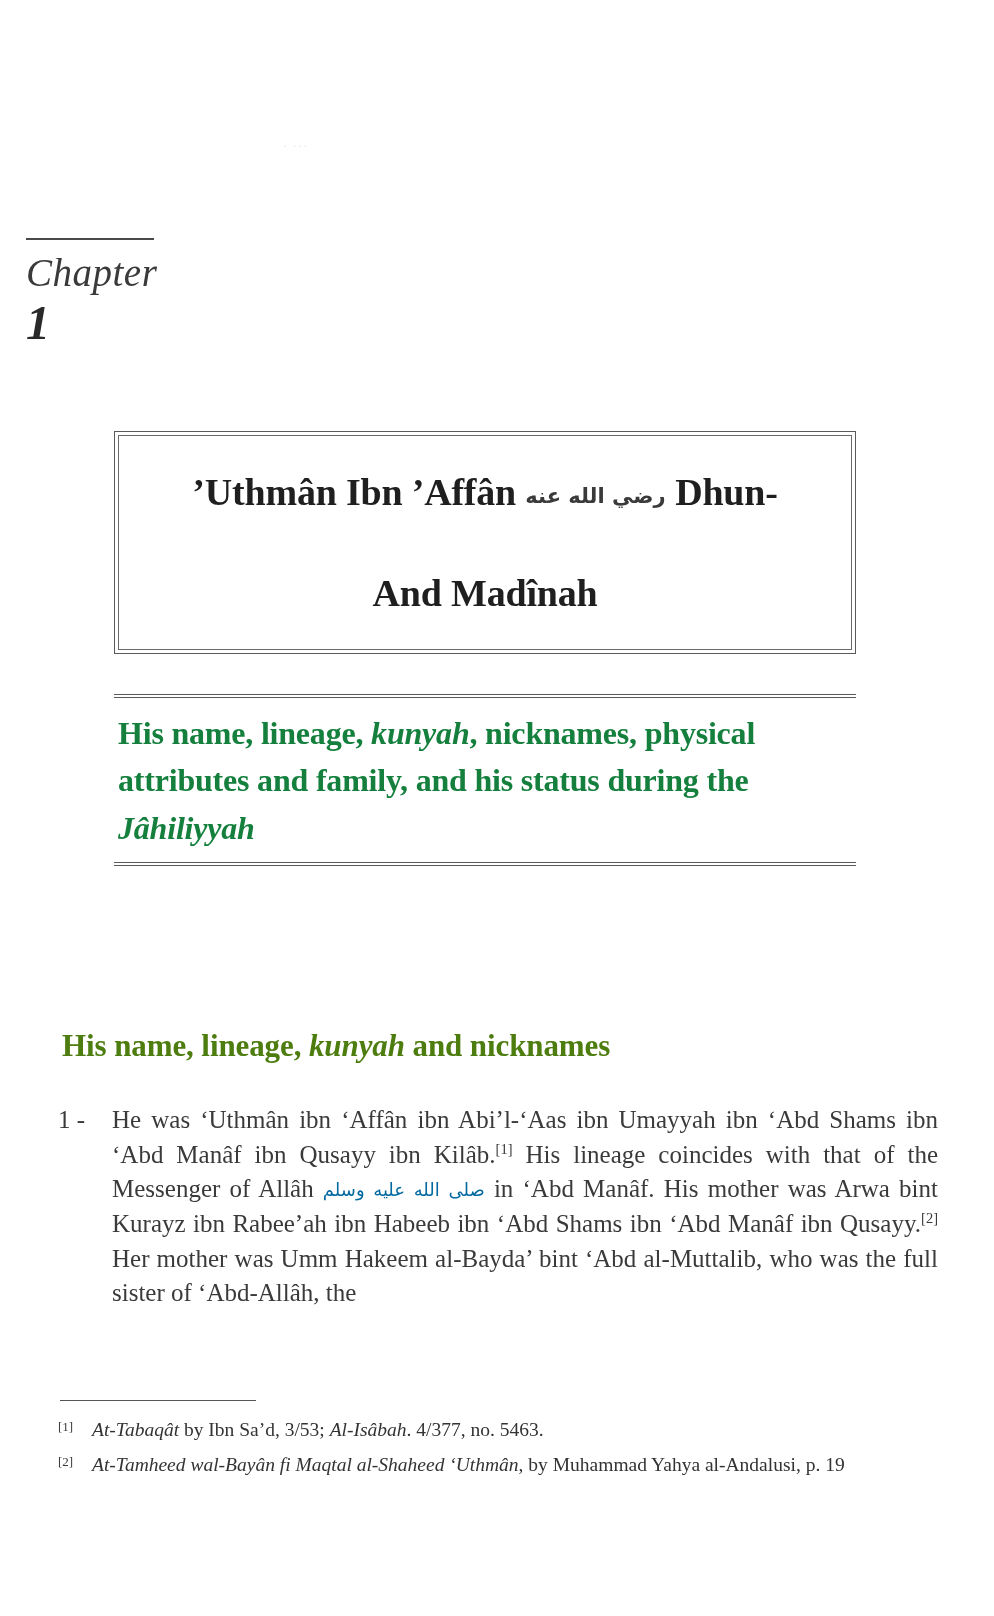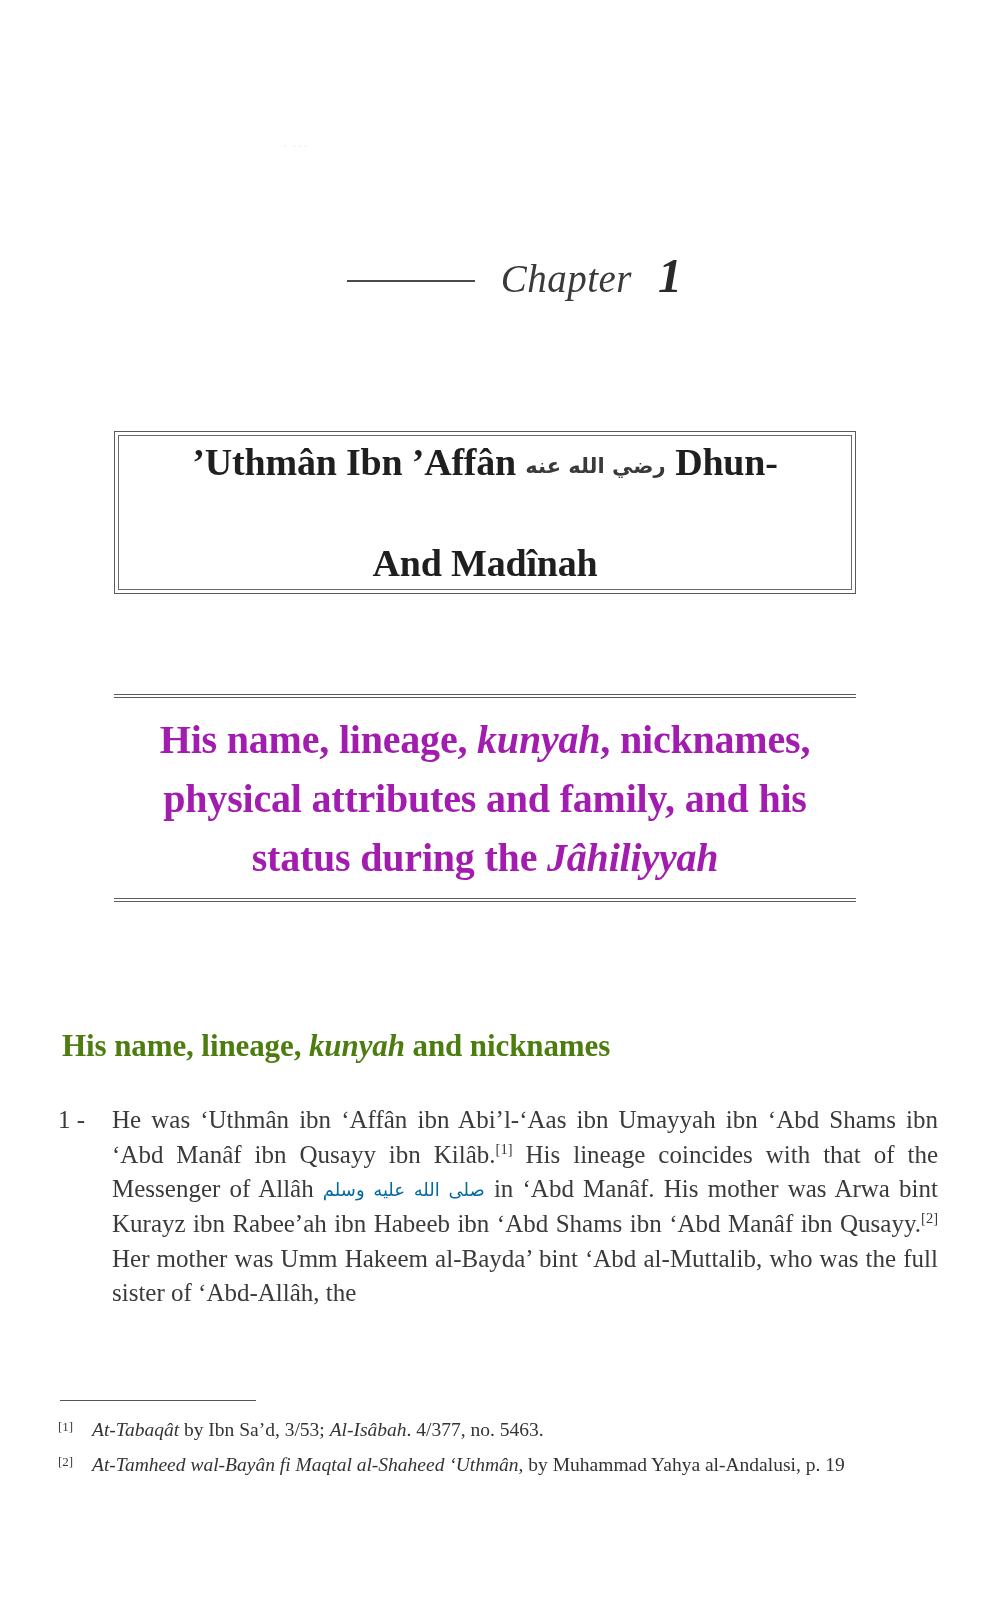--- a/index.html
+++ b/index.html
@@ -41,20 +41,21 @@
   .chapter-line {
     position: absolute;
     left: 0;
     top: 248px;
     width: 790px;
     display: flex;
     align-items: baseline;
     justify-content: flex-end;
     padding-right: 108px;
     box-sizing: border-box;
+    flex-direction: column;
   }
   .chapter-rule {
     display: inline-block;
     width: 128px;
     height: 2px;
     background: #4a4a4a;
     margin-right: 26px;
     position: relative;
     top: -10px;
   }
@@ -73,21 +74,21 @@
     margin-left: 26px;
     font-family: "Liberation Serif", "DejaVu Serif", serif;
   }
 
   
   .title-frame {
     position: absolute;
     left: 114px;
     top: 431px;
     width: 742px;
-    height: 163px;
+    height: 223px;
     border: 1px solid #5a5a5a;
     box-sizing: border-box;
     padding: 3px;
   }
   .title-frame-inner {
     width: 100%;
     height: 100%;
     border: 1px solid #6a6a6a;
     box-sizing: border-box;
     display: flex;
@@ -119,25 +120,24 @@
     width: 742px;
   }
   .double-rule {
     width: 100%;
     height: 4px;
     border-top: 1.5px solid #5b5b5b;
     border-bottom: 1.5px solid #5b5b5b;
     box-sizing: border-box;
   }
   .subtitle-text {
-    text-align: center;
-    font-weight: bold;
-    font-size: 40px;
+    font-weight: bold;
+    font-size: 32px;
     line-height: 1.48;
-    color: #a21caf;
+    color: #15803d;
     padding: 12px 4px 10px 4px;
     letter-spacing: -0.2px;
   }
   .subtitle-text i, .title-text i {
     font-style: italic;
   }
 
   
   .section-heading {
     position: absolute;

